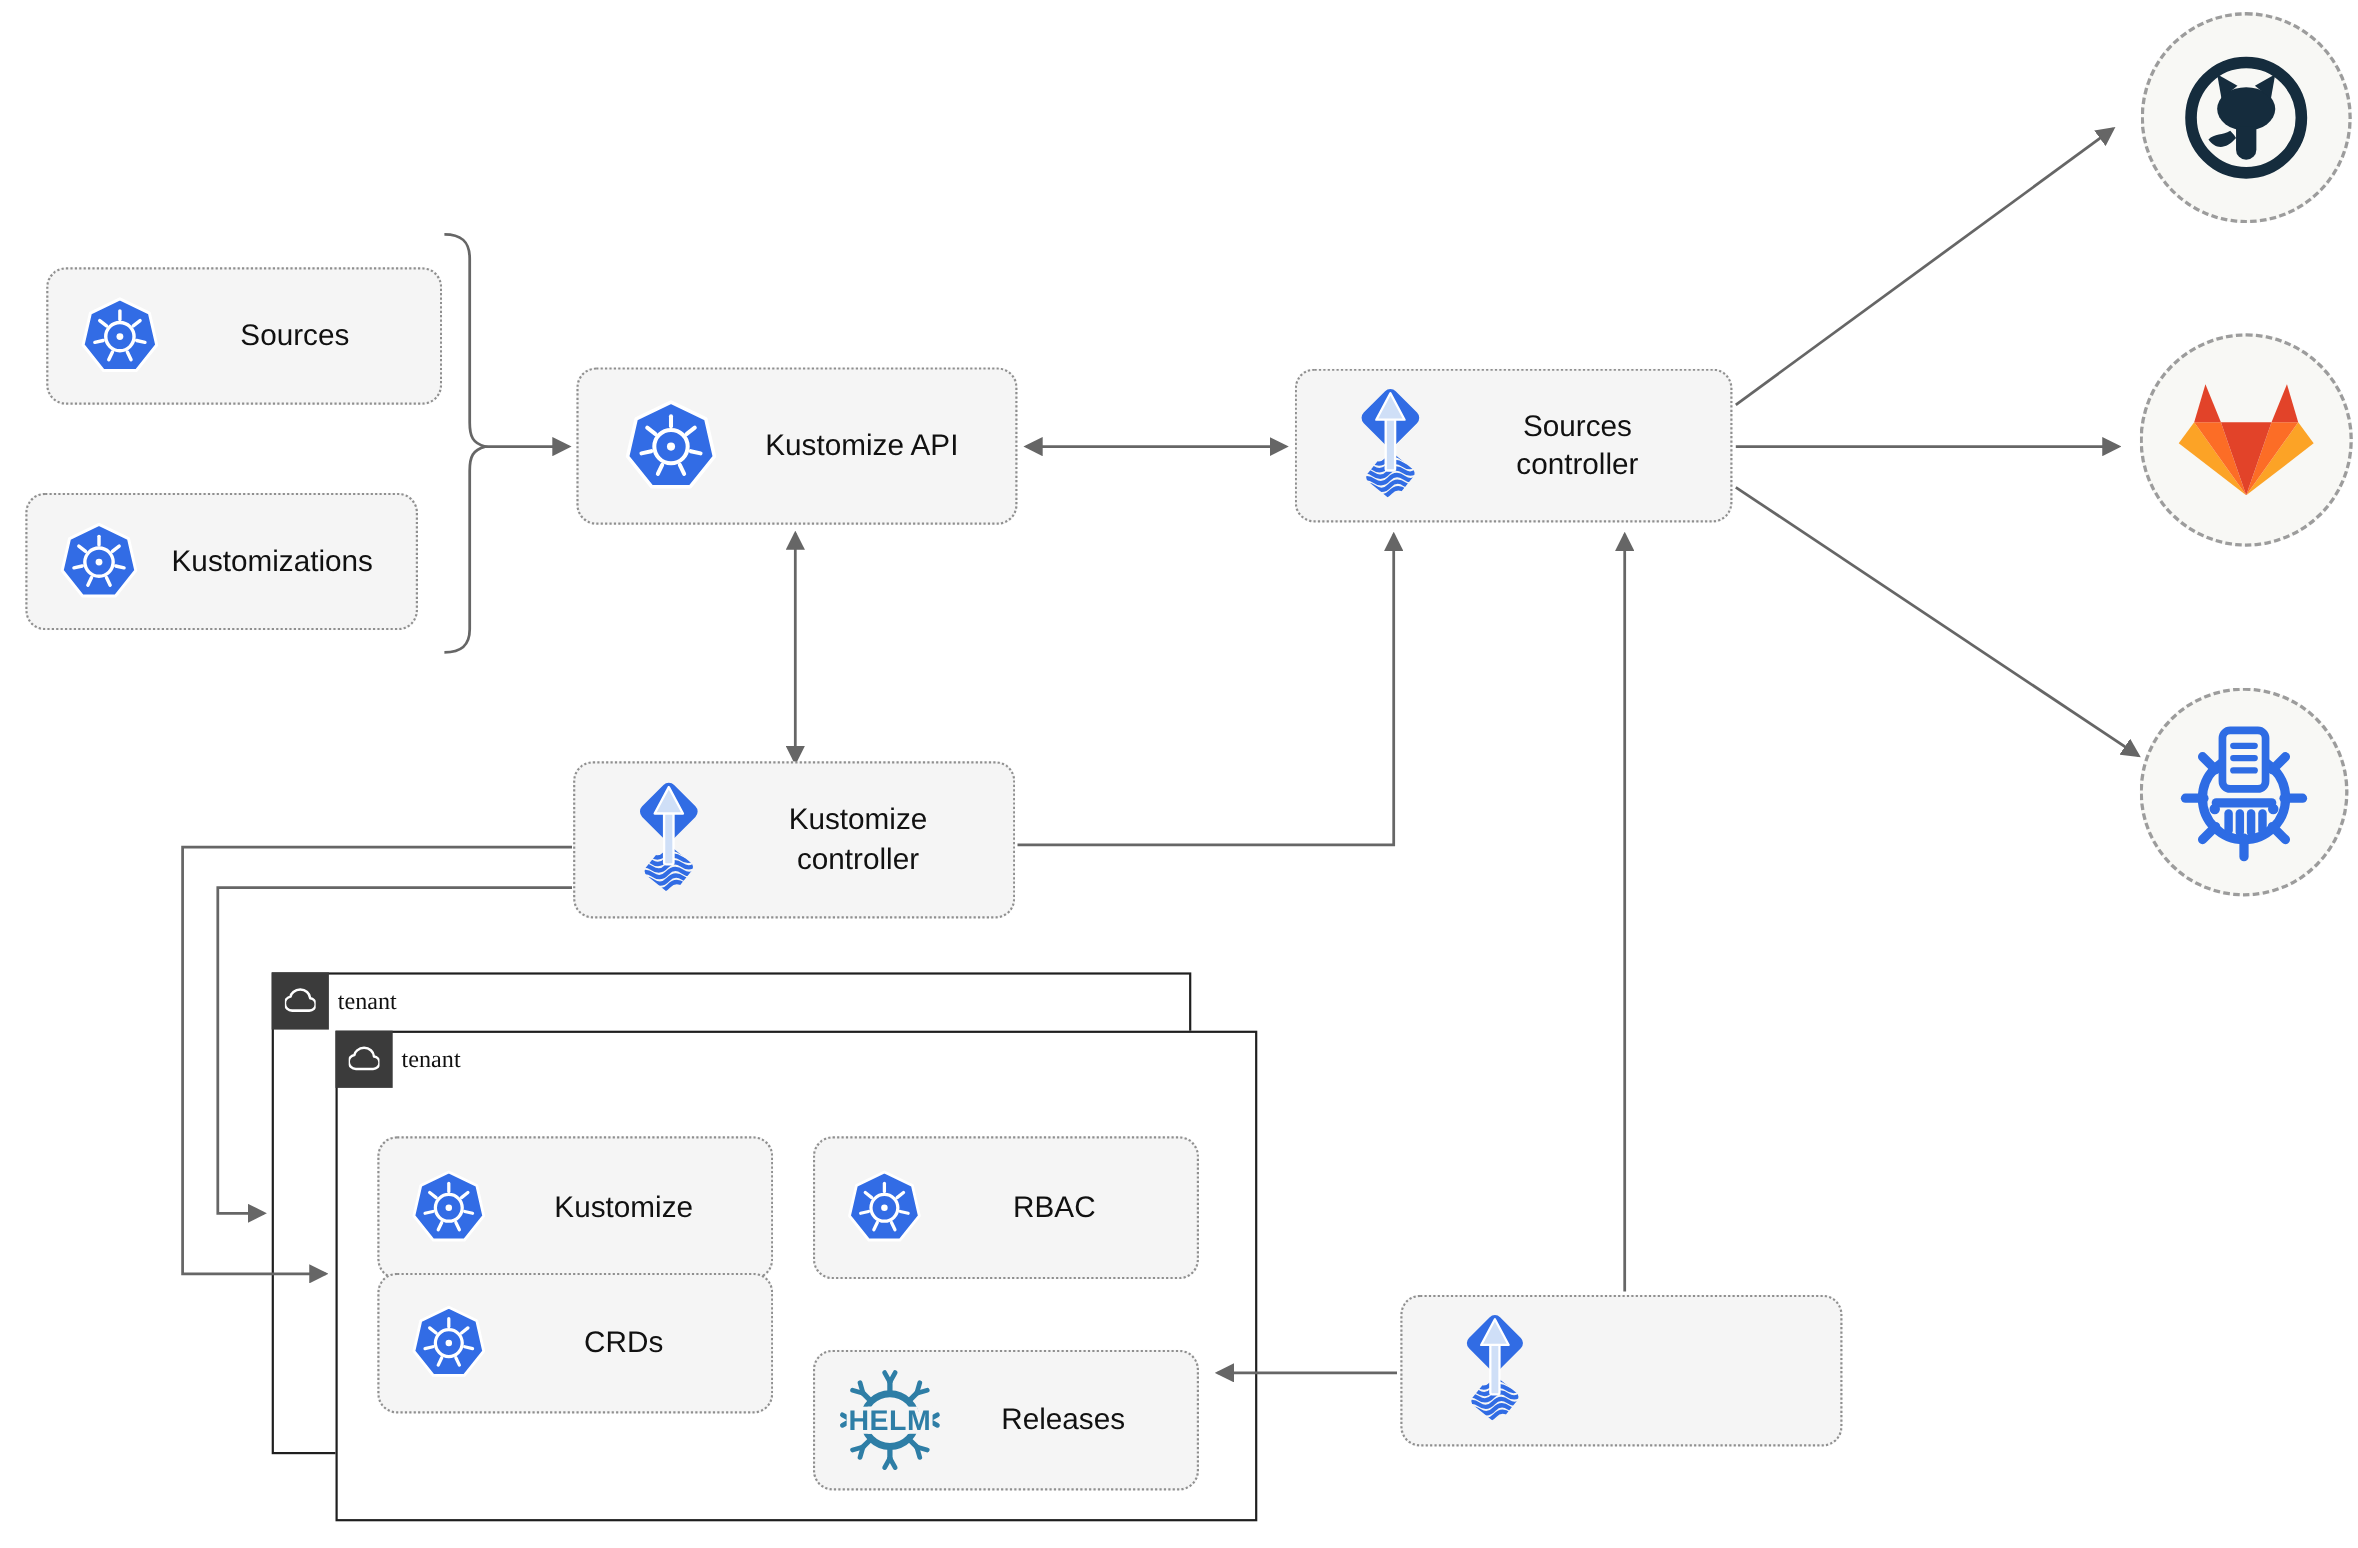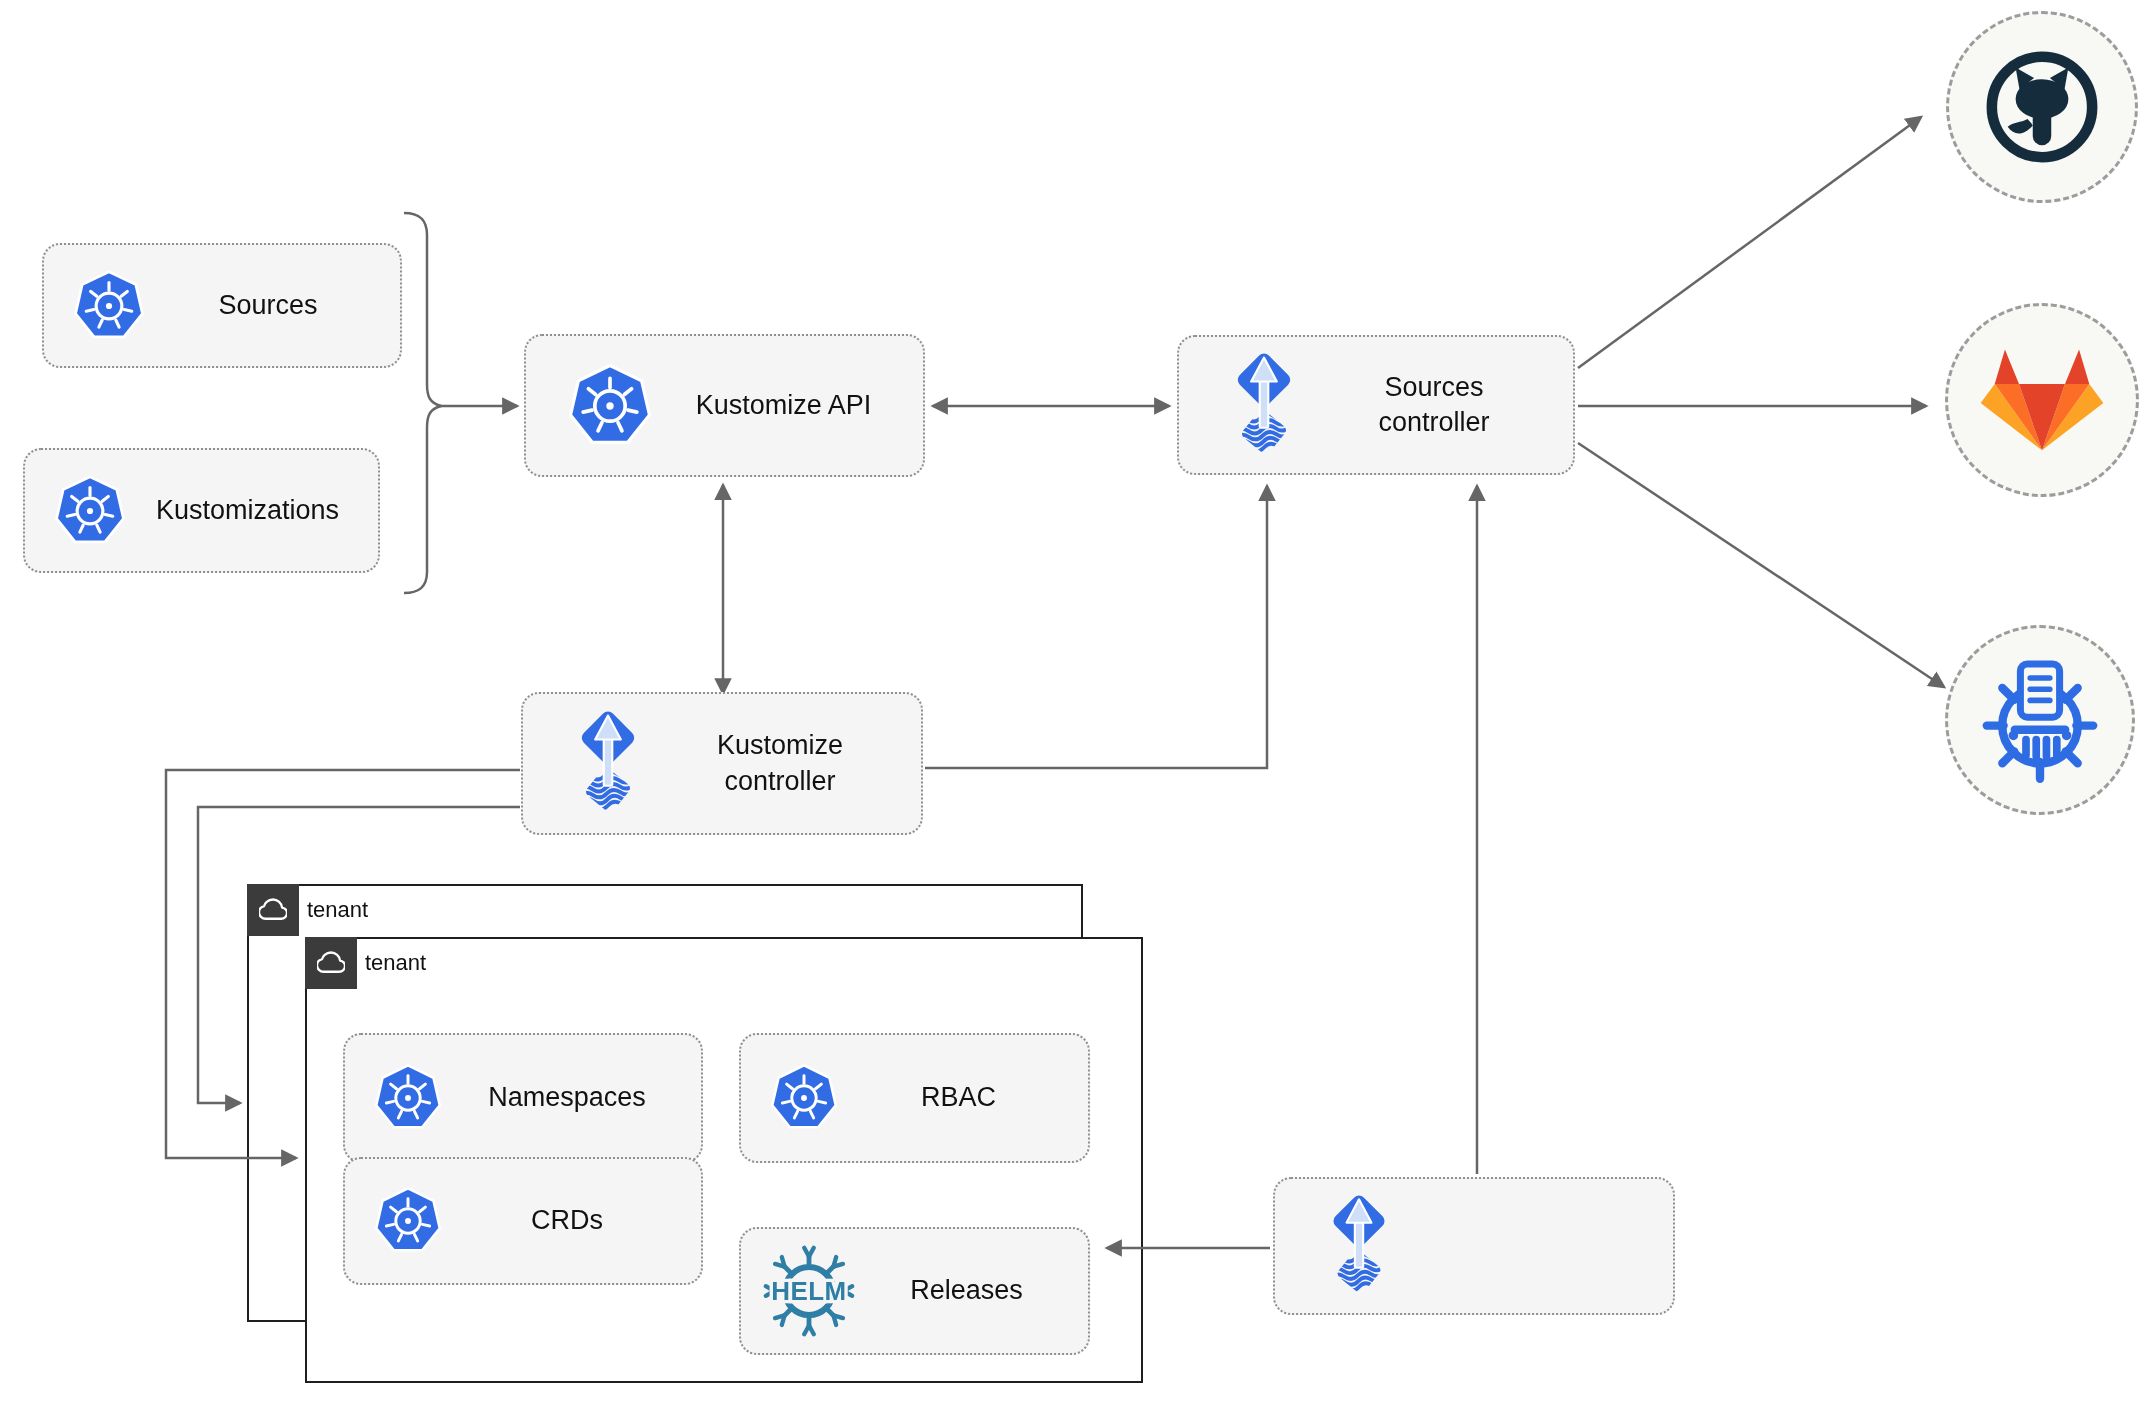--- a/index.html
+++ b/index.html
@@ -15,21 +15,21 @@
   .node .label span{display:inline-block;}
   .node.ctrl .label span{max-width:180px;}
 
   
   .frame{position:absolute;background:#fff;border:2px solid var(--frame-border,#1f1f1f);box-sizing:border-box;}
   .frame-outer{z-index:1;}
   .frame-inner{z-index:2;}
   .tab{position:absolute;top:-2px;left:-2px;width:52px;height:52px;
        background:var(--tab-bg,#3b3b3b);display:flex;align-items:center;justify-content:center;}
   .tenant-name{position:absolute;top:-2px;left:58px;height:52px;display:flex;align-items:center;
-       font-size:22px;color:#111;}
+       font-size:22px;color:#111;font-family:Liberation Serif, serif;}
 
   
   .pcircle{position:absolute;border-radius:50%;border:3px dashed var(--circle-border,#9c9c9c);
        background:var(--circle-fill,#f8f8f5);display:flex;align-items:center;justify-content:center;
        box-sizing:border-box;z-index:4;}
 
   
   .wires{position:absolute;left:0;top:0;z-index:3;}
   .connector{stroke:var(--arrow-gray,#666);stroke-width:2.5;fill:none;}
   .arrowhead{fill:var(--arrow-gray,#666);}
@@ -257,21 +257,21 @@
         </svg>
       </span>
   </div>
 
   <div class="node" style="left:343px;top:1033px;width:360px;height:130px;">
     <span class="icon">
       <svg width="74" height="74" viewBox="0 0 100 100">
           <use href="#sym-k8s"></use>
         </svg>
       </span>
-    <div class="label"><span>Namespaces</span></div>
+    <div class="label"><span>Kustomize</span></div>
   </div>
 
   <div class="node" style="left:739px;top:1033px;width:351px;height:130px;">
     <span class="icon">
       <svg width="74" height="74" viewBox="0 0 100 100">
           <use href="#sym-k8s"></use>
         </svg>
       </span>
     <div class="label"><span>RBAC</span></div>
   </div>

